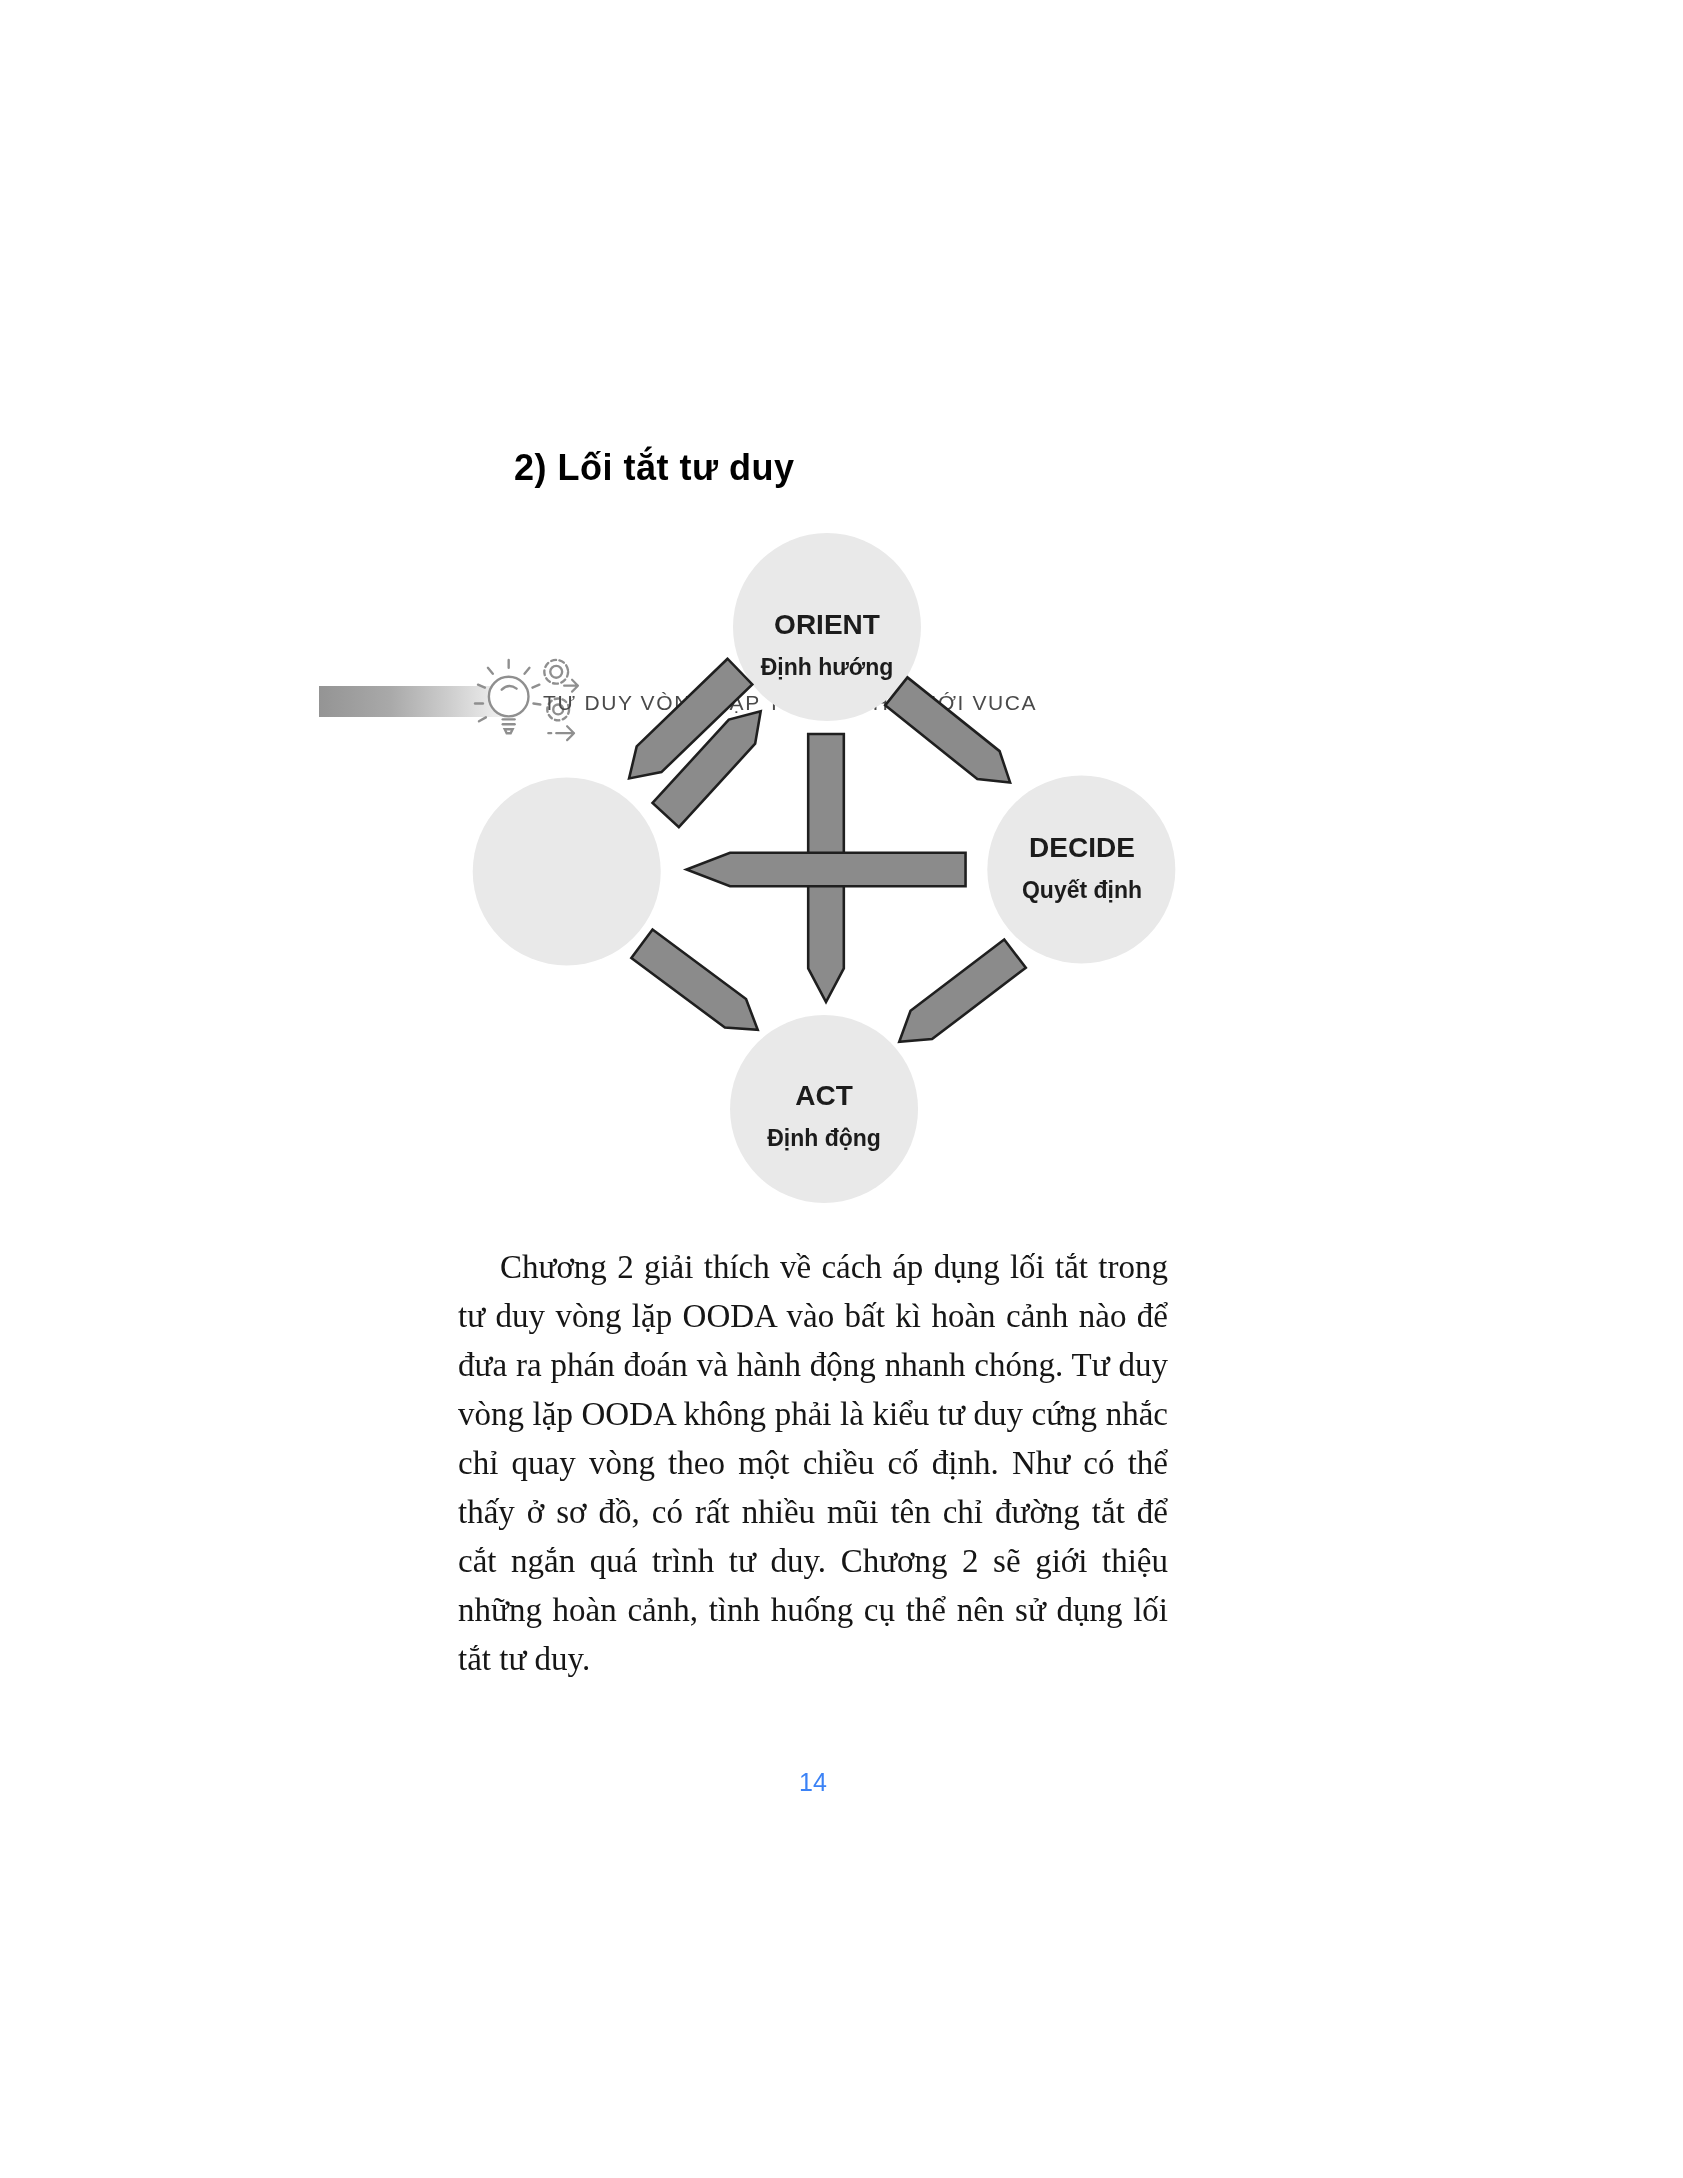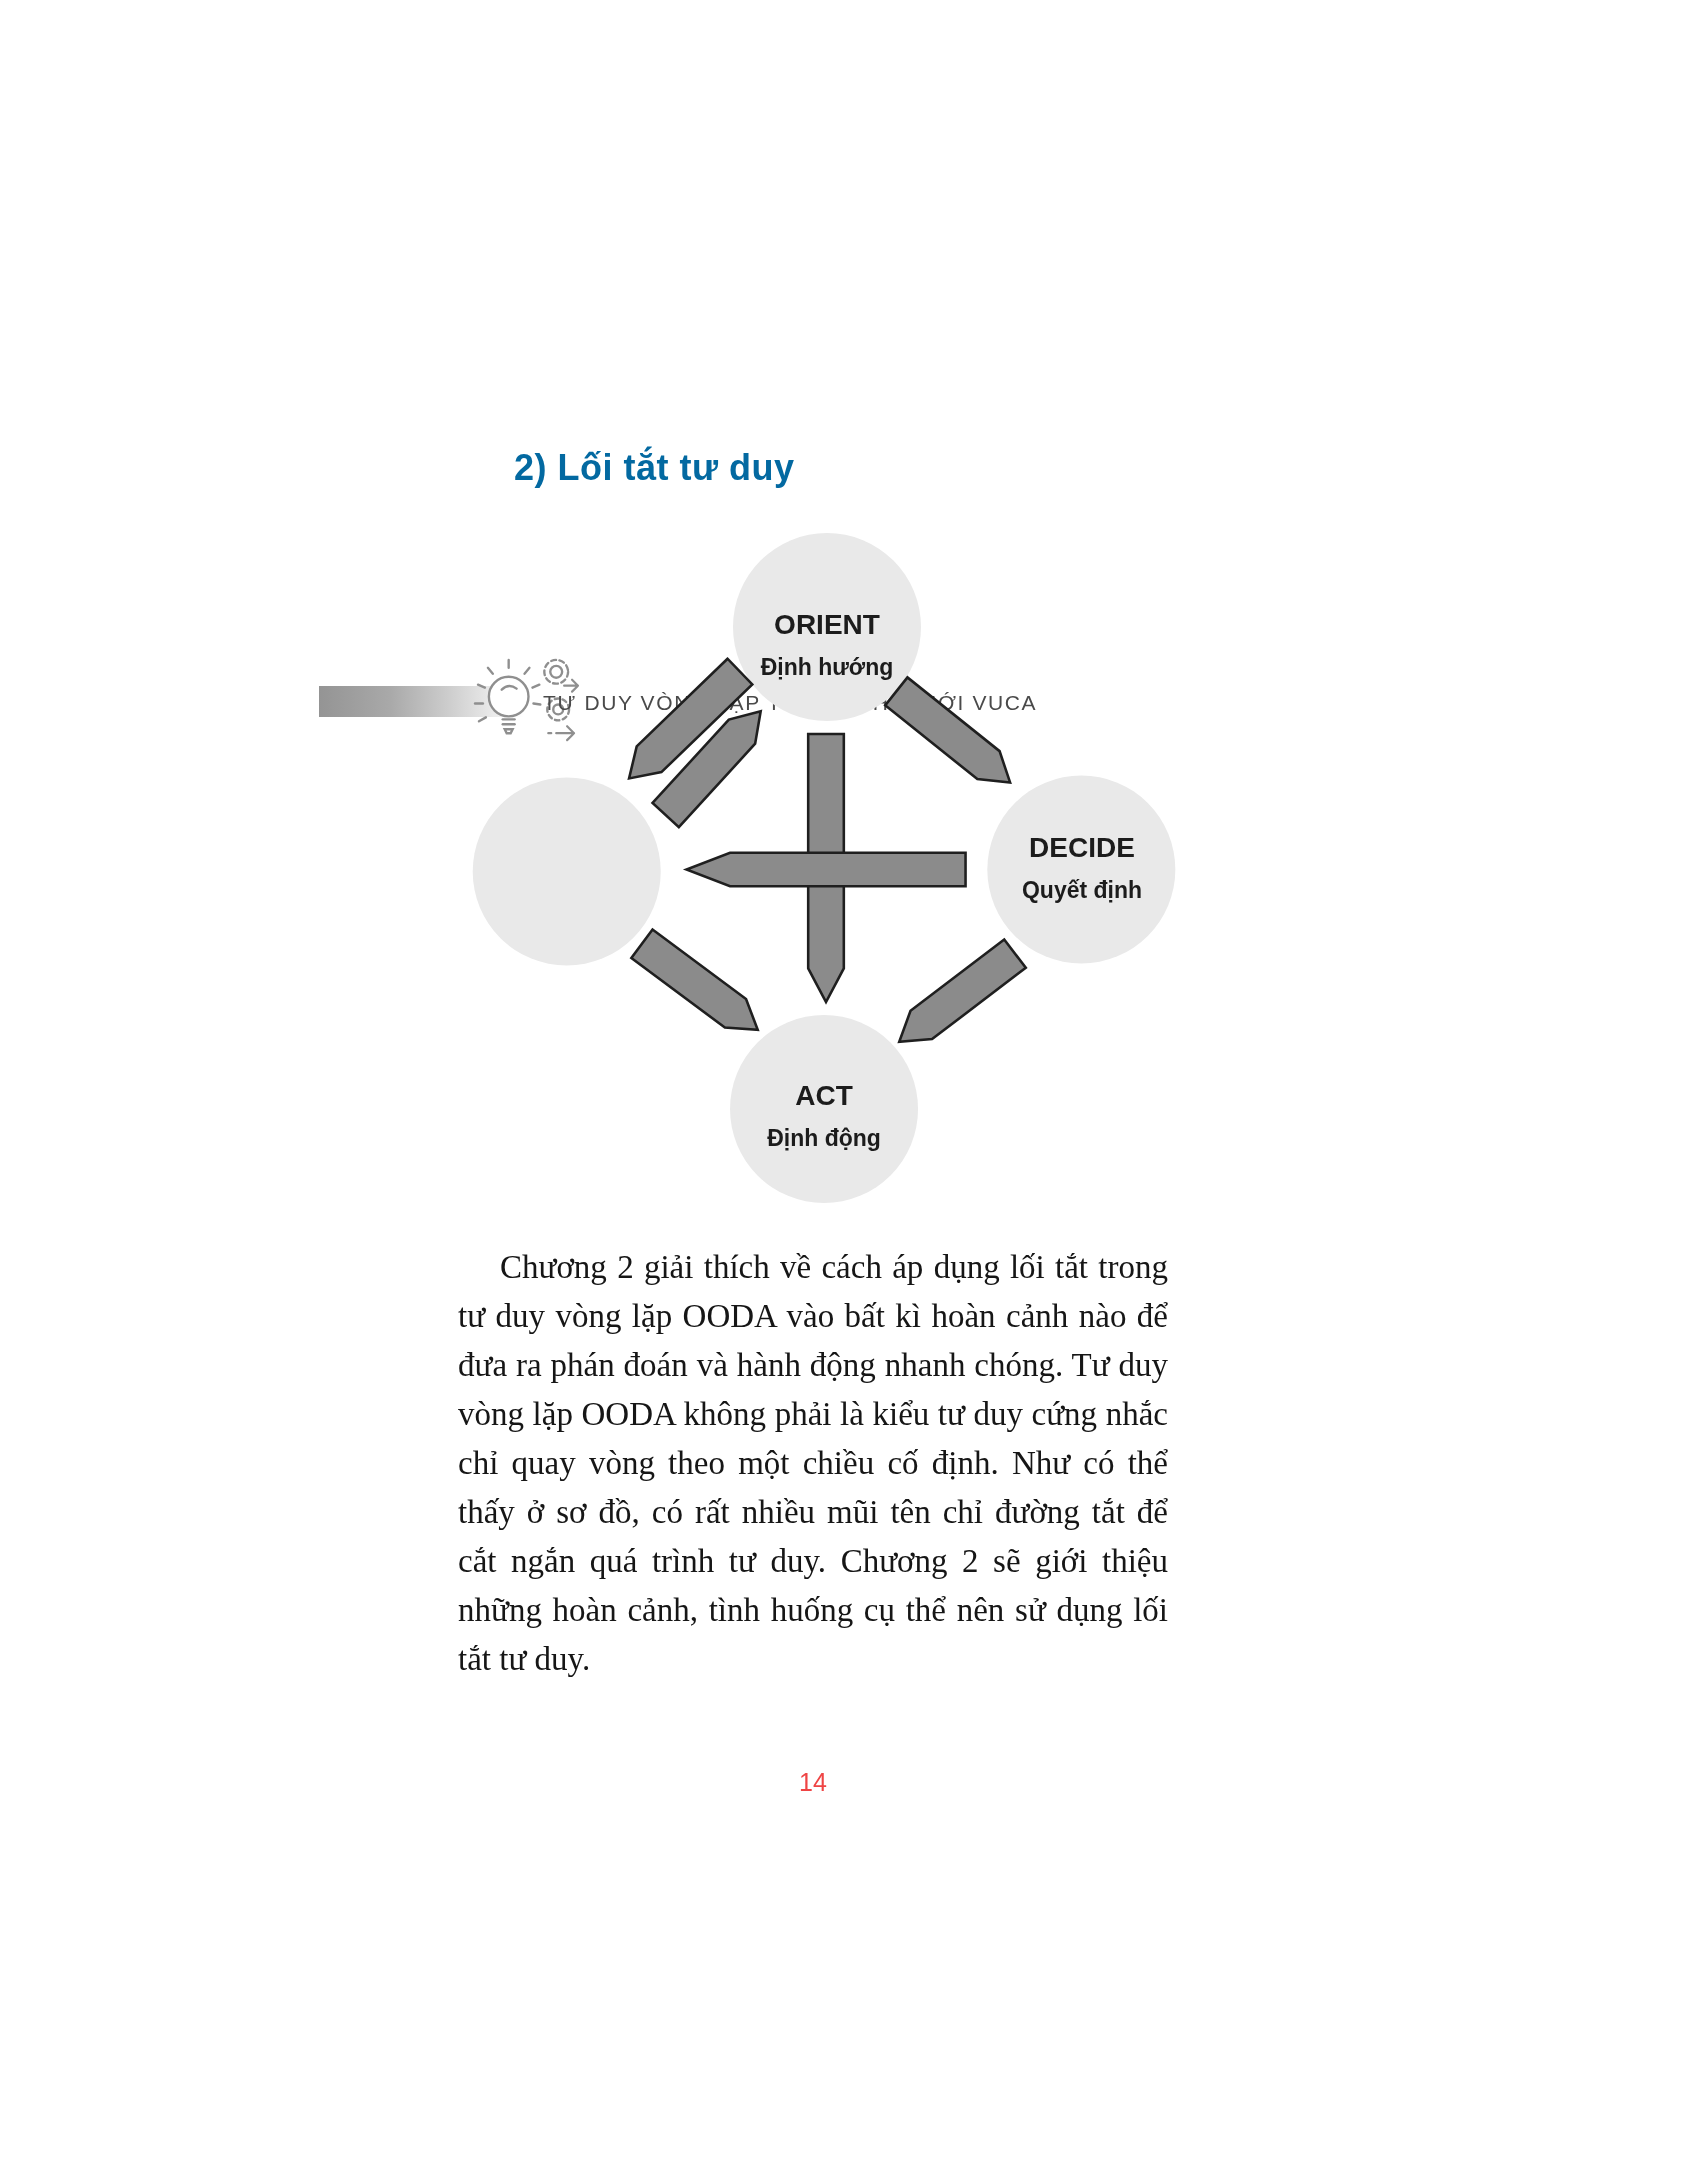--- a/index.html
+++ b/index.html
@@ -14,21 +14,21 @@
   }
   .runhead-icon { position: absolute; left: 465px; top: 325px; width: 123px; height: 101px; }
   .runhead-title {
     position: absolute; left: 543px; top: 362px; height: 28px; line-height: 28px;
     font-size: 21px; letter-spacing: 1.6px; color: #4a4a4a; white-space: nowrap;
   }
 
   
   .section-heading {
     position: absolute; left: 514px; top: 447px;
-    font-size: 36px; font-weight: bold; color: #0369a1; letter-spacing: 0.5px;
+    font-size: 36px; font-weight: bold; color: #000000; letter-spacing: 0.5px;
   }
 
   
   .diagram { position: absolute; left: 446px; top: 523px; width: 762px; height: 693px; }
   .diagram svg { position: absolute; left: 0; top: 0; }
   .node-label {
     position: absolute; width: 218px; text-align: center;
     font-weight: bold; color: #1c1c1c; line-height: 42px; font-size: 28px;
   }
   .node-label .vi { font-size: 23px; }
@@ -40,21 +40,21 @@
   
   .body-paragraph {
     position: absolute; left: 458px; top: 1243px; width: 710px;
     font-family: "Liberation Serif", serif; font-size: 33px; line-height: 49px;
     text-align: justify; text-indent: 42px; color: #161616;
   }
 
   
   .folio {
     position: absolute; left: 458px; top: 1768px; width: 710px;
-    text-align: center; font-size: 25px; color: #ef4444;
+    text-align: center; font-size: 25px; color: #3b82f6;
   }
 </style>
 </head>
 <body>
 
 <div class="runhead">
   <div class="runhead-bar"></div>
 
   <svg class="runhead-icon" viewBox="0 0 124 102">
     <g fill="none" stroke="#8f8f8f" stroke-width="2.4" stroke-linecap="round">

